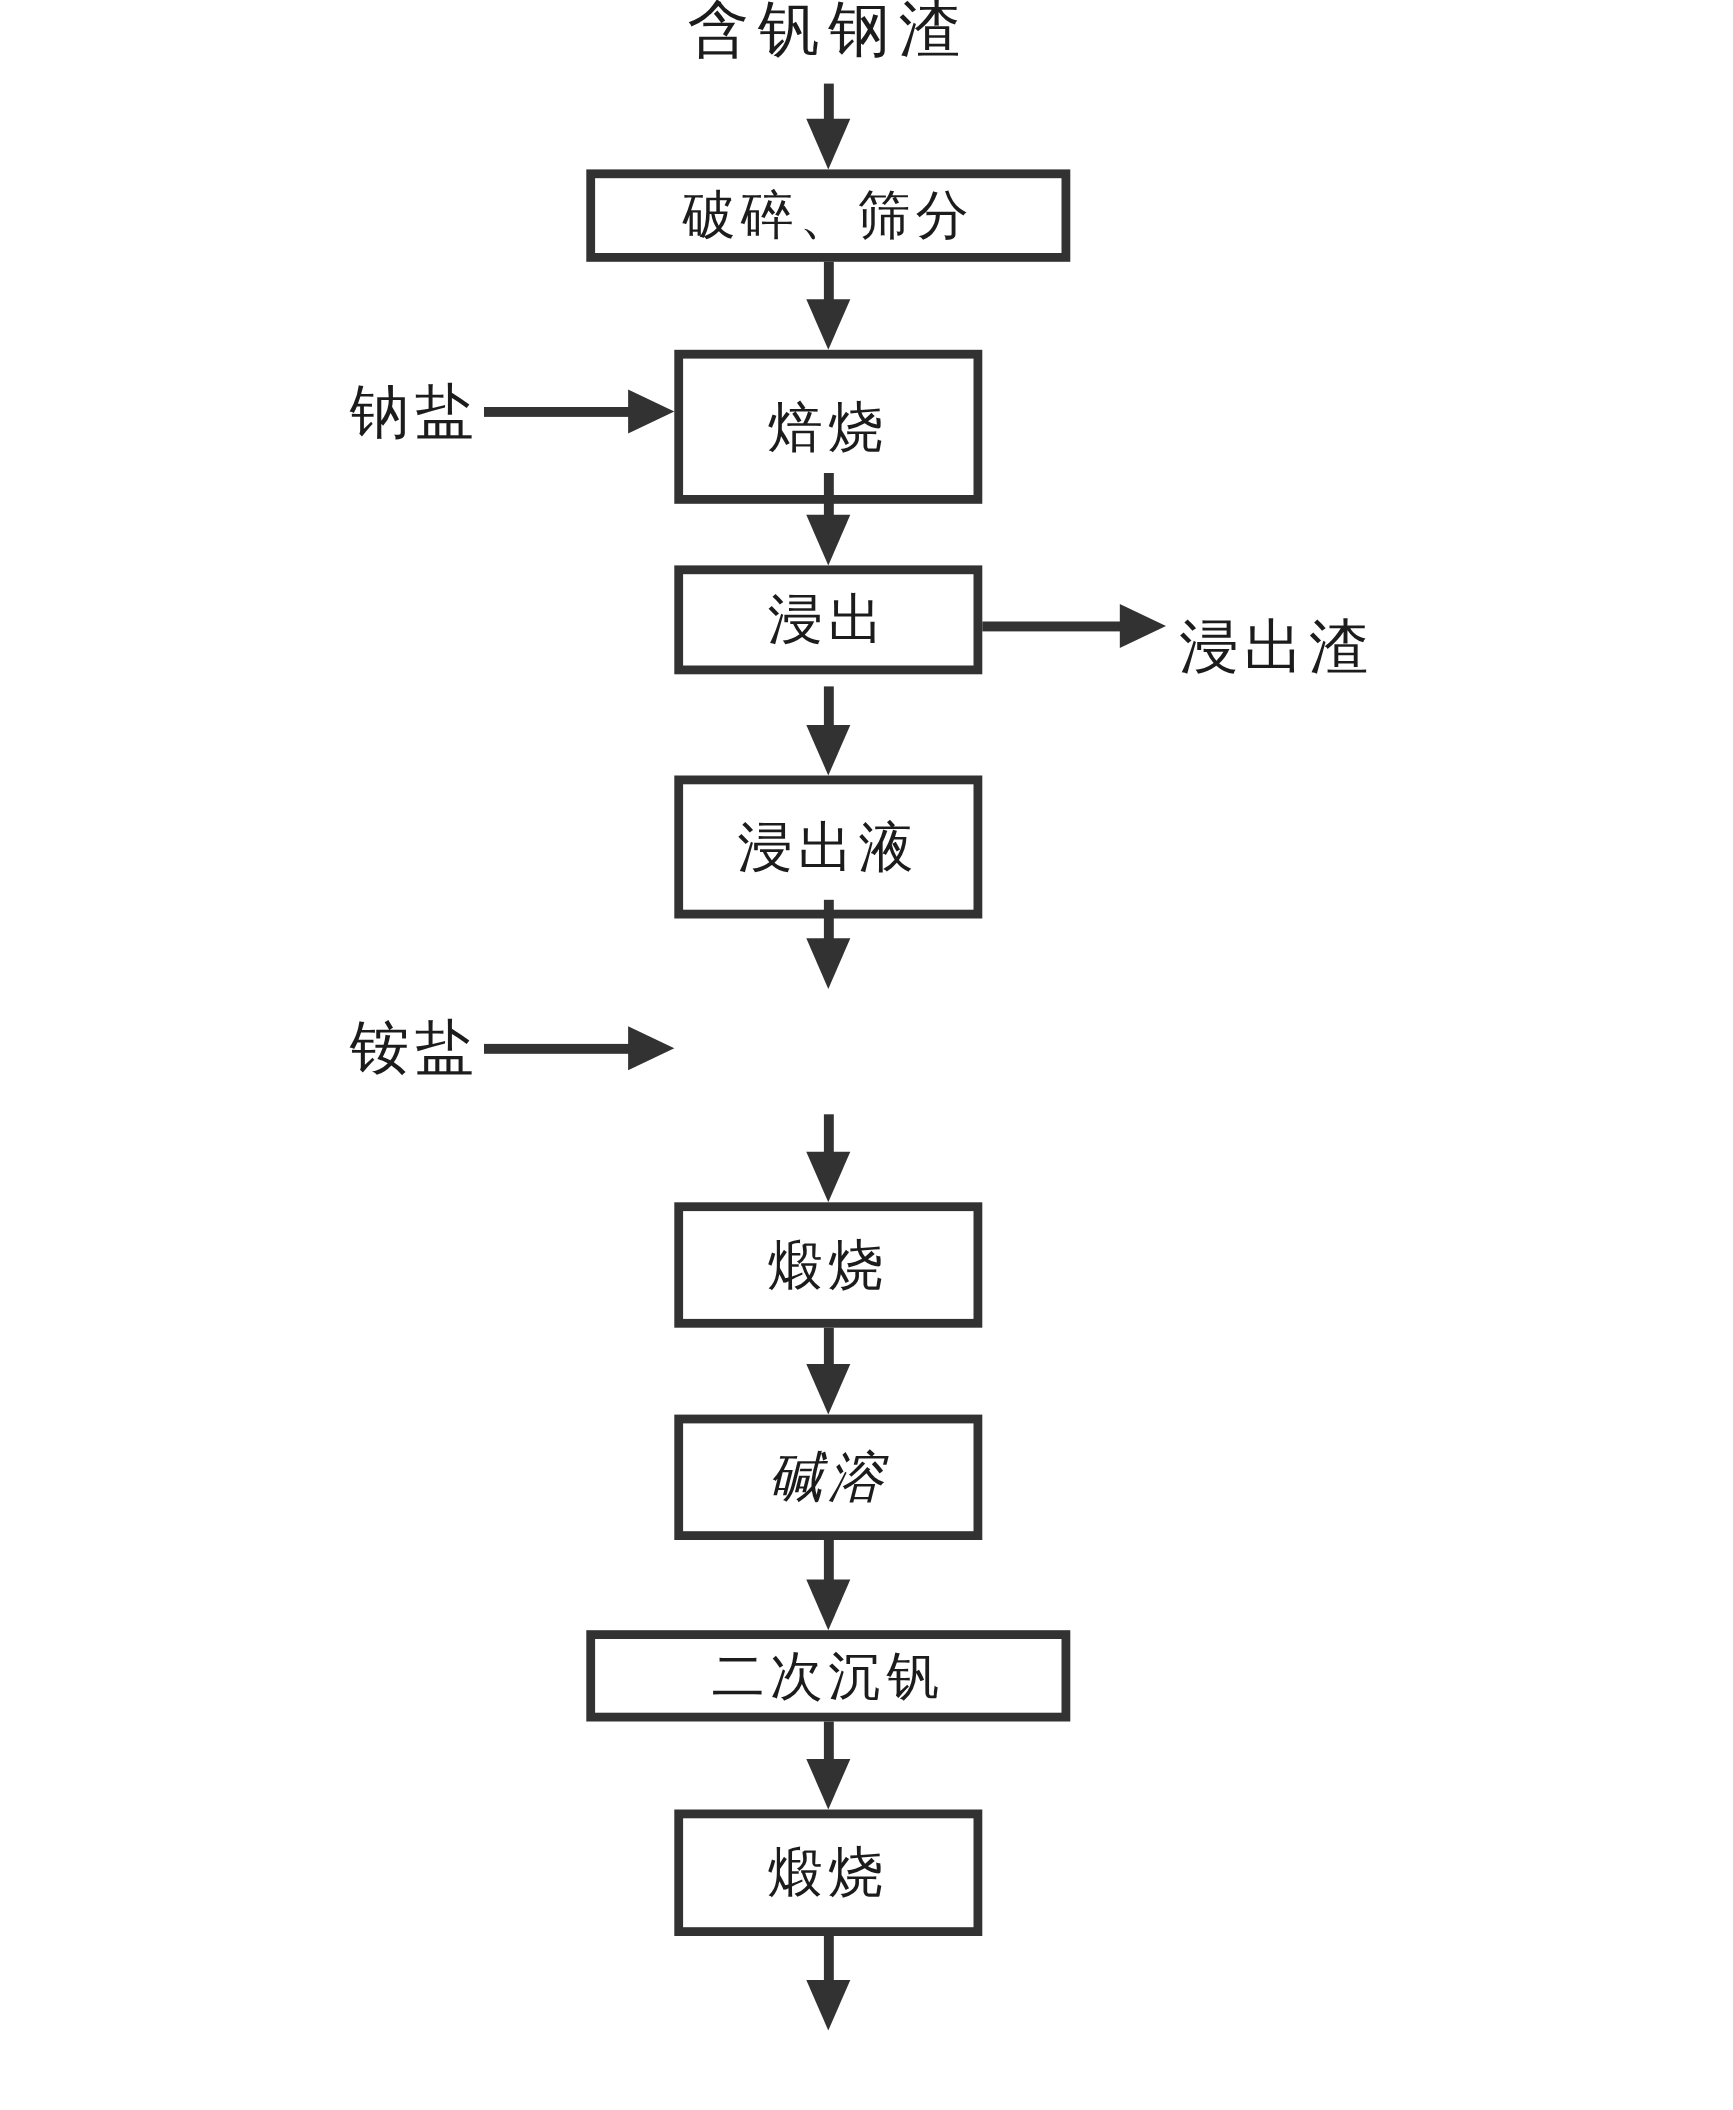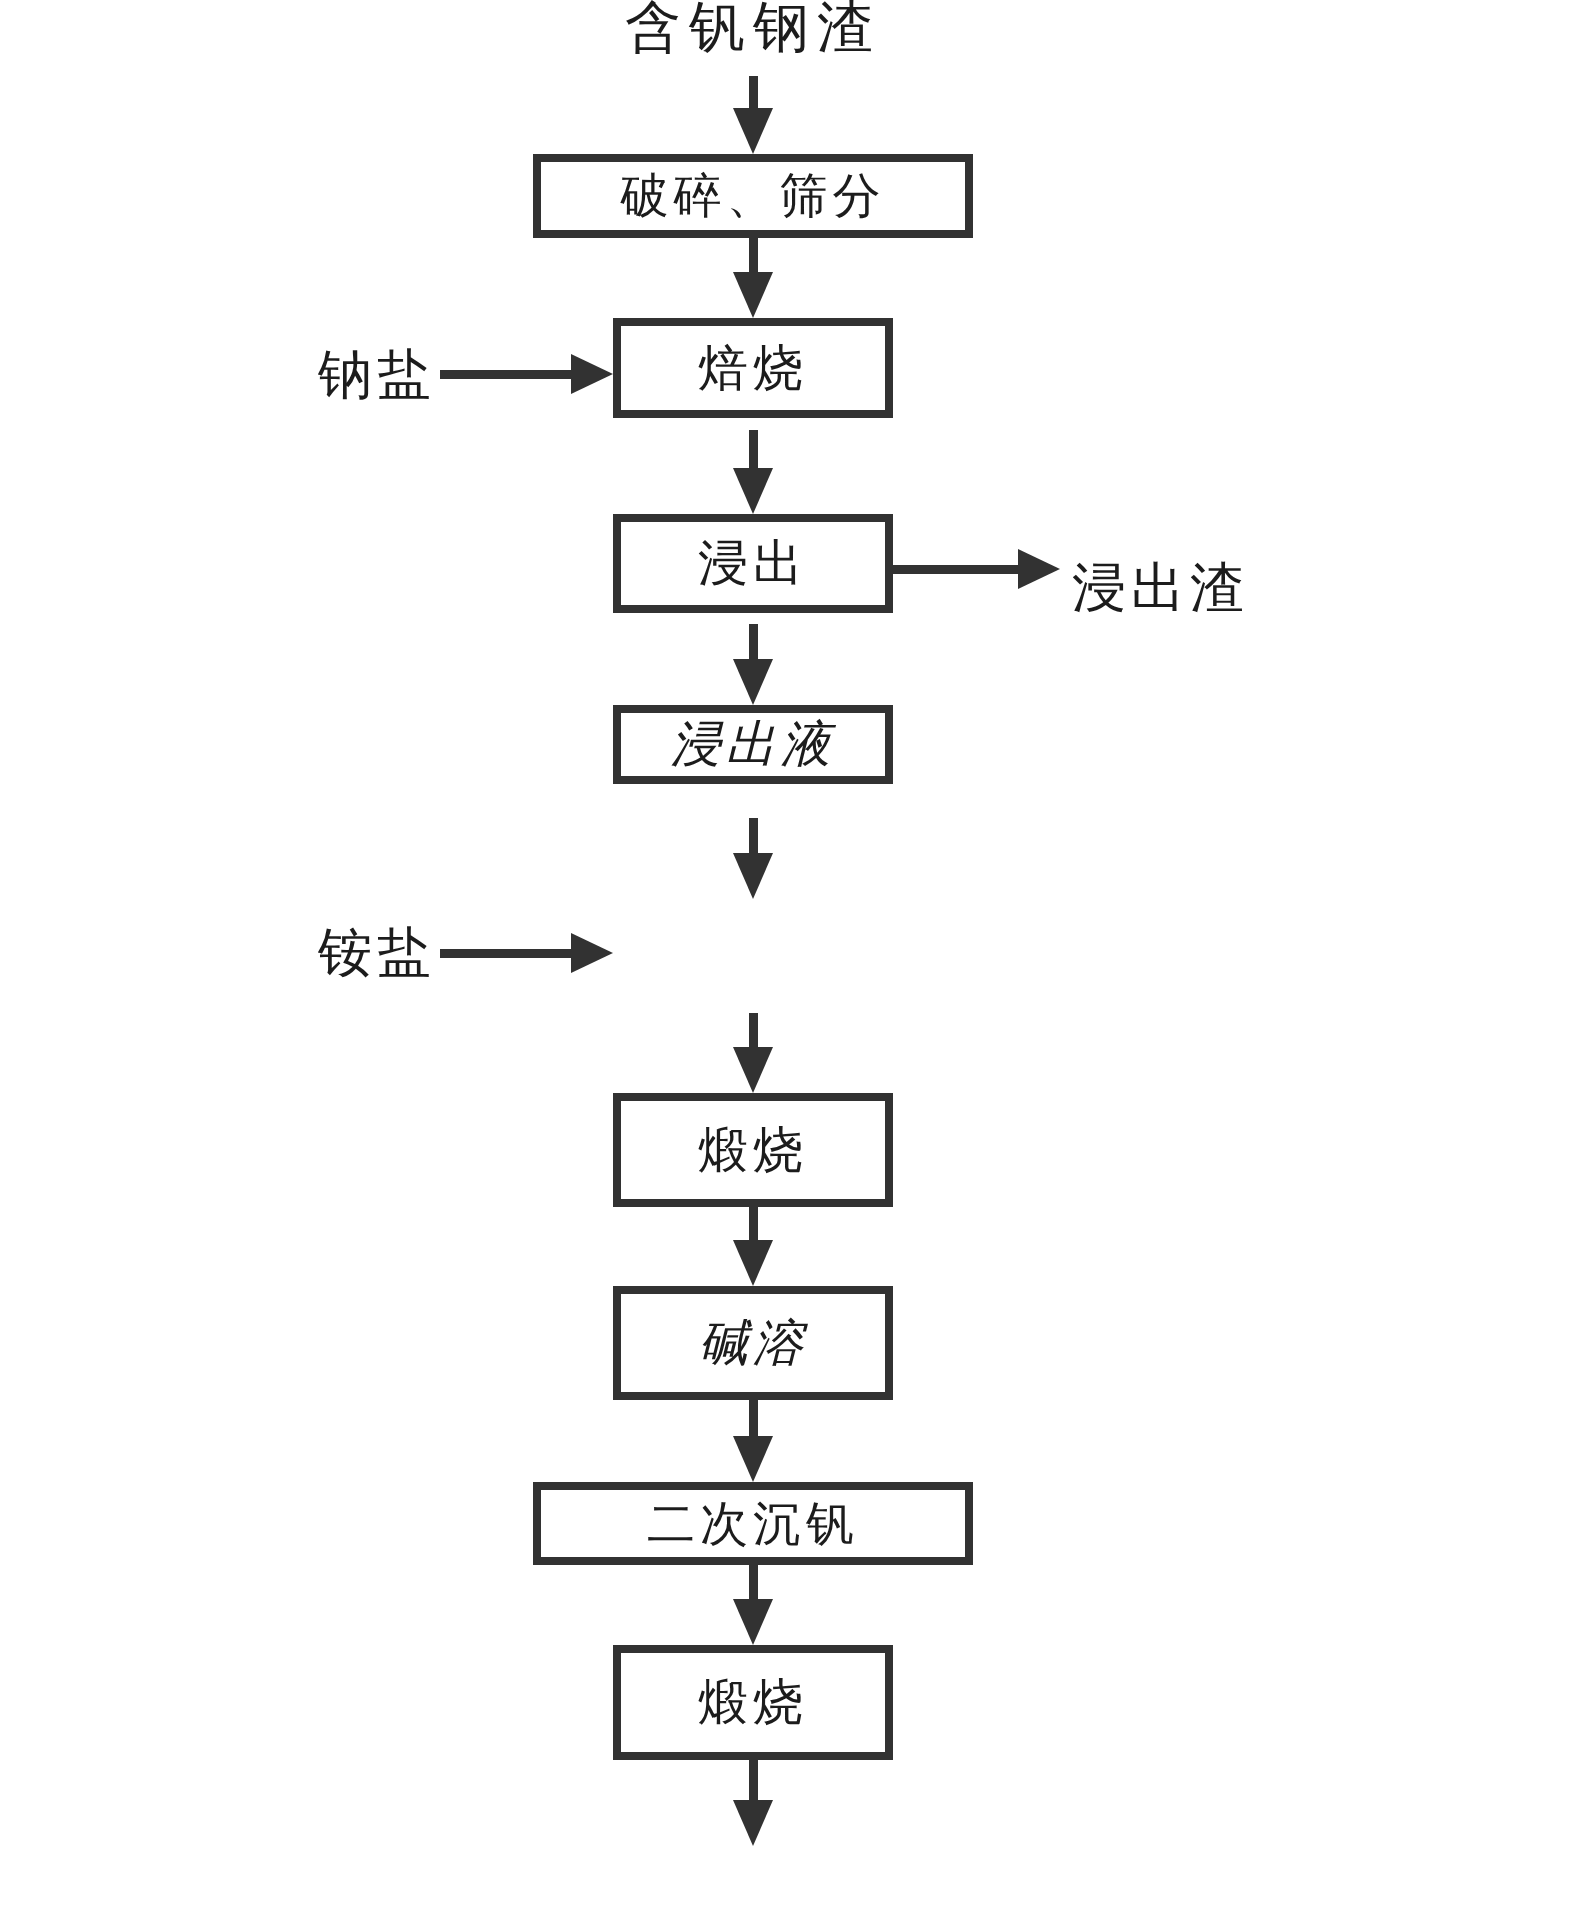--- a/index.html
+++ b/index.html
@@ -57,21 +57,21 @@
     <div class="vhead" style="top:108px;"></div>
   </div>
 
   <div class="fbox wide" style="top:154px; height:84px;">破碎、筛分</div>
 
   <div>
     <div class="vstem" style="top:238px; height:42px;"></div>
     <div class="vhead" style="top:272px;"></div>
   </div>
 
-  <div class="fbox std" style="top:318px; height:100px;">焙烧</div>
+  <div class="fbox std" style="top:318px; height:140px;">焙烧</div>
 
   <div class="lbl" style="left:318px; top:346px;">钠盐</div>
   <div>
     <div class="hstem" style="left:440px; top:370px; width:140px;"></div>
     <div class="rhead" style="left:571px; top:354px;"></div>
   </div>
 
   <div>
     <div class="vstem" style="top:430px; height:46px;"></div>
     <div class="vhead" style="top:468px;"></div>
@@ -83,21 +83,21 @@
     <div class="hstem" style="left:893px; top:565px; width:135px;"></div>
     <div class="rhead" style="left:1018px; top:549px;"></div>
   </div>
   <div class="lbl" style="left:1072px; top:540px;margin-top:19px;">浸出渣</div>
 
   <div>
     <div class="vstem" style="top:624px; height:43px;"></div>
     <div class="vhead" style="top:659px;"></div>
   </div>
 
-  <div class="fbox std" style="top:705px; height:79px;font-style:italic;">浸出液</div>
+  <div class="fbox std" style="top:705px; height:130px;">浸出液</div>
 
   <div>
     <div class="vstem" style="top:818px; height:43px;"></div>
     <div class="vhead" style="top:853px;"></div>
   </div>
 
 
   <div class="lbl" style="left:318px; top:924px;">铵盐</div>
   <div>
     <div class="hstem" style="left:440px; top:949px; width:140px;"></div>

